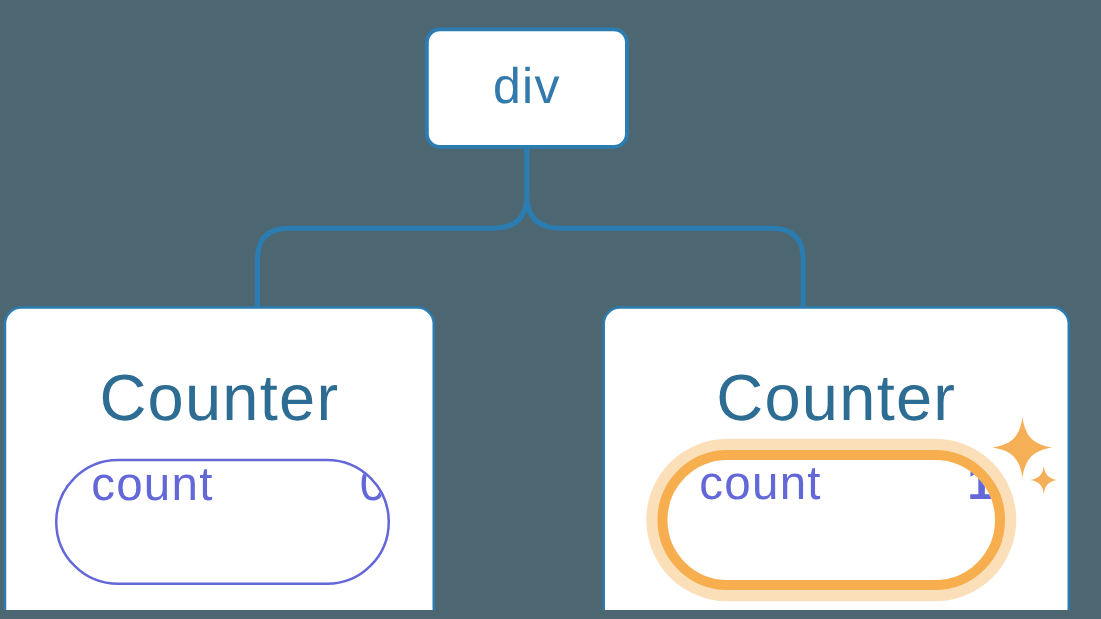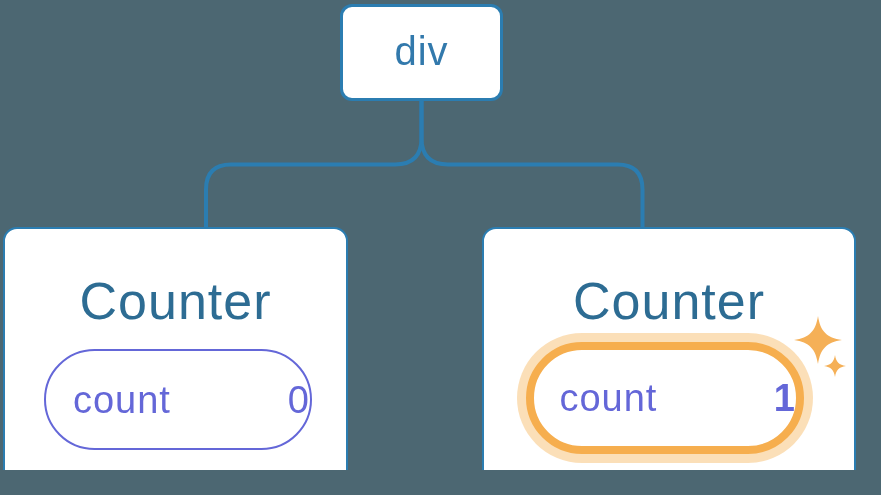--- a/index.html
+++ b/index.html
@@ -7,20 +7,21 @@
     padding: 0;
     background: #4C6772;
     font-family: "Liberation Sans", sans-serif;
   }
   .canvas {
     position: relative;
     width: 881px;
     height: 470px;
     background: #4C6772;
     overflow: hidden;
+    margin-top: 18px;
   }
   svg.connector {
     position: absolute;
     left: 0; top: 0;
     width: 881px; height: 495px;
     z-index: 1;
   }
   .node-root {
     position: absolute;
     left: 340px; top: 4px;
@@ -61,21 +62,21 @@
     font-size: 52px;
     font-weight: 500;
     letter-spacing: 1px;
     line-height: 1;
   }
   .pill {
     position: absolute;
     box-sizing: border-box;
     background: #ffffff;
     display: flex;
-    align-items: center;
+    align-items: flex-start;
     overflow: hidden;
     gap: 44px;
   }
   .pill-plain {
     left: 39px; top: 120px;
     width: 268px; height: 101px;
     border: 2px solid #6467D8;
     border-radius: 52px;
   }
   .pill-highlight {

